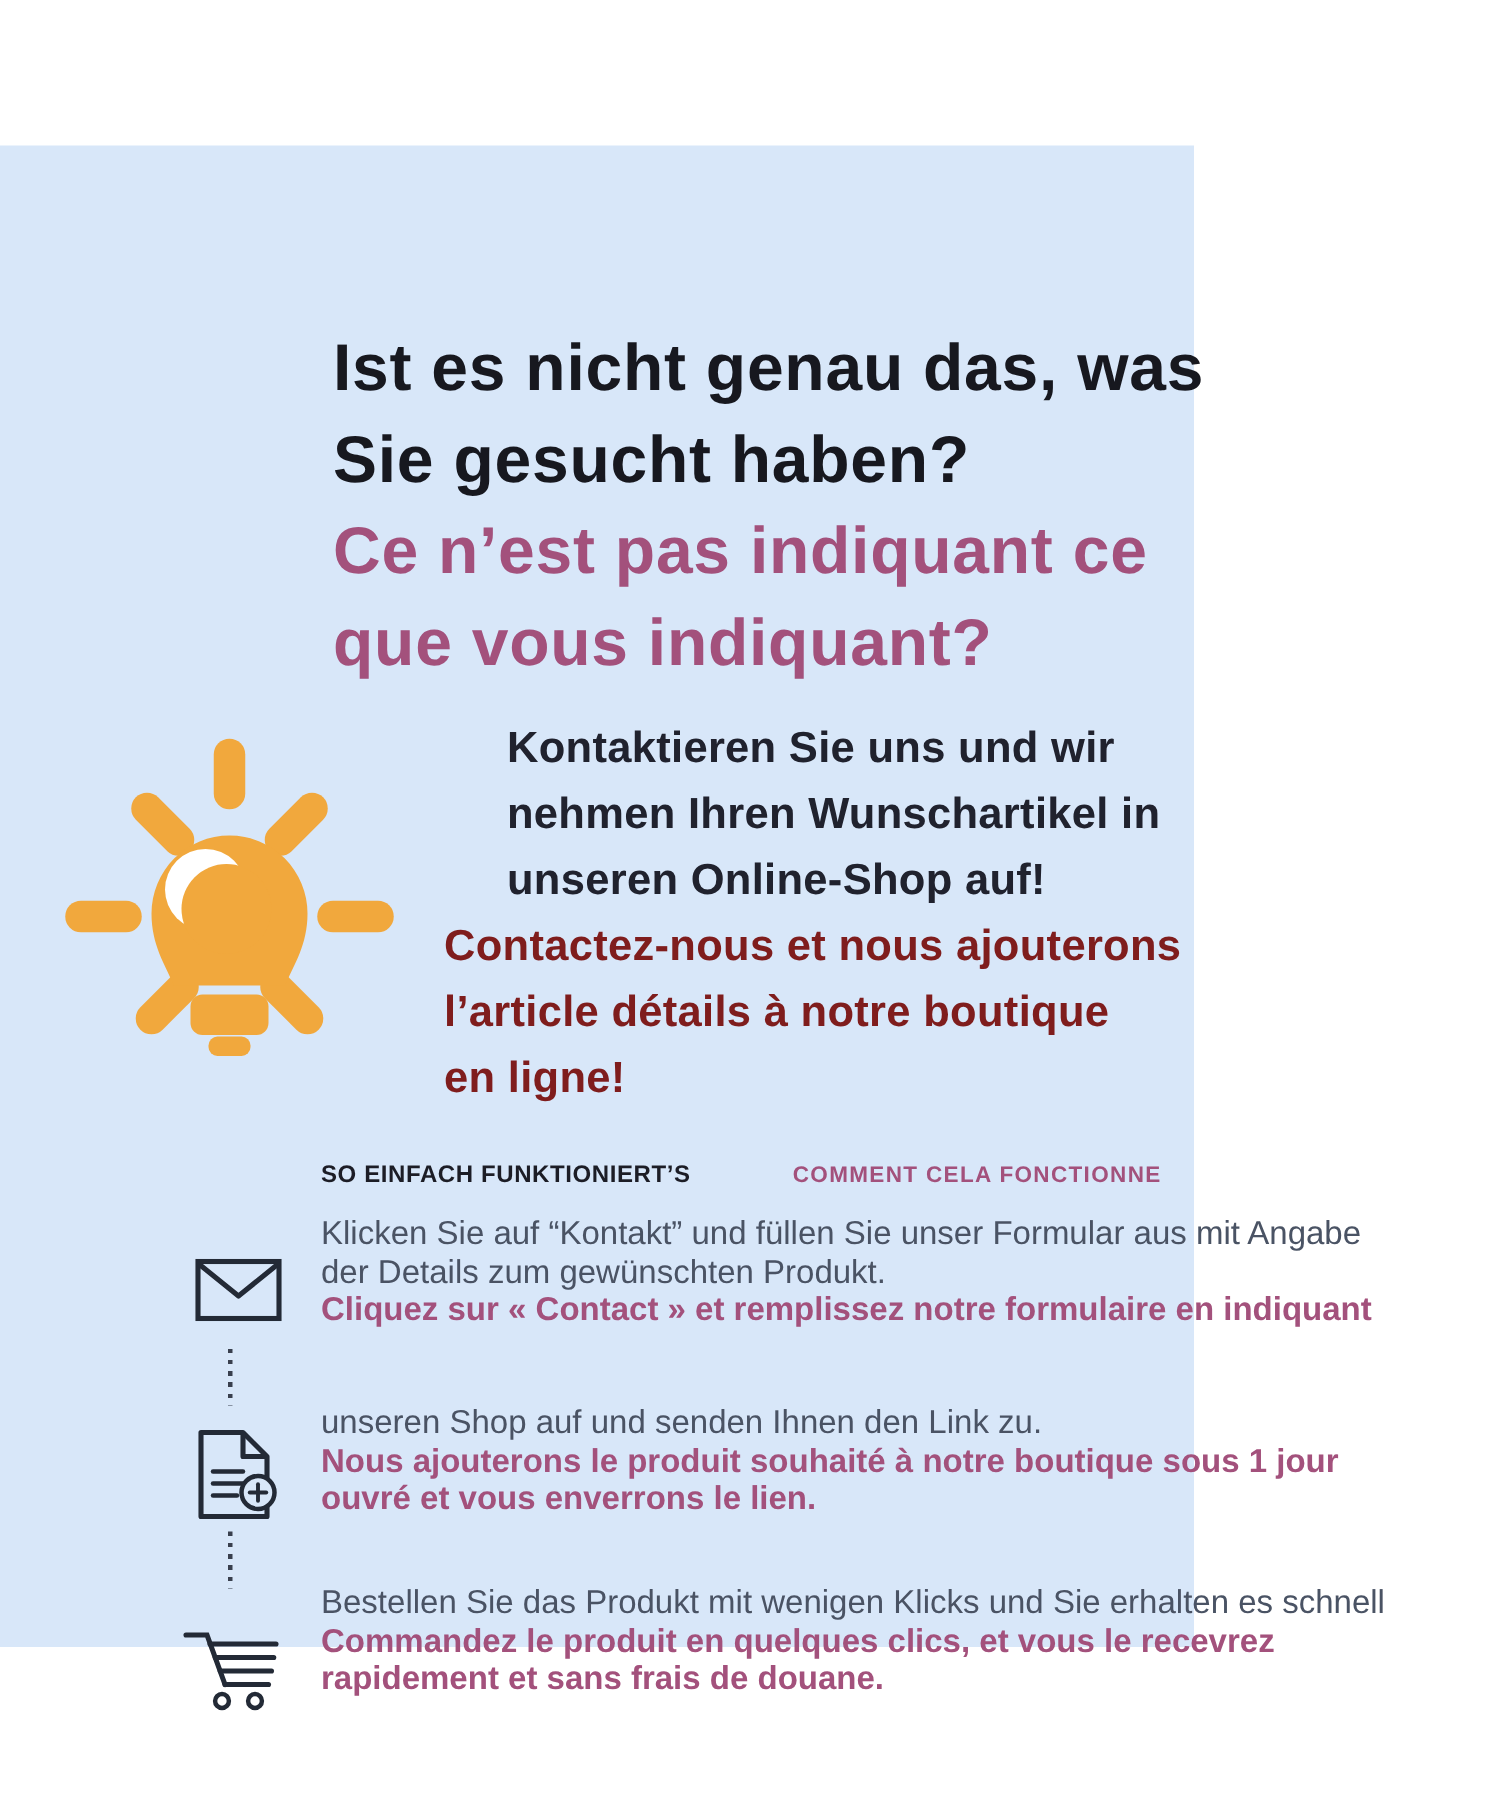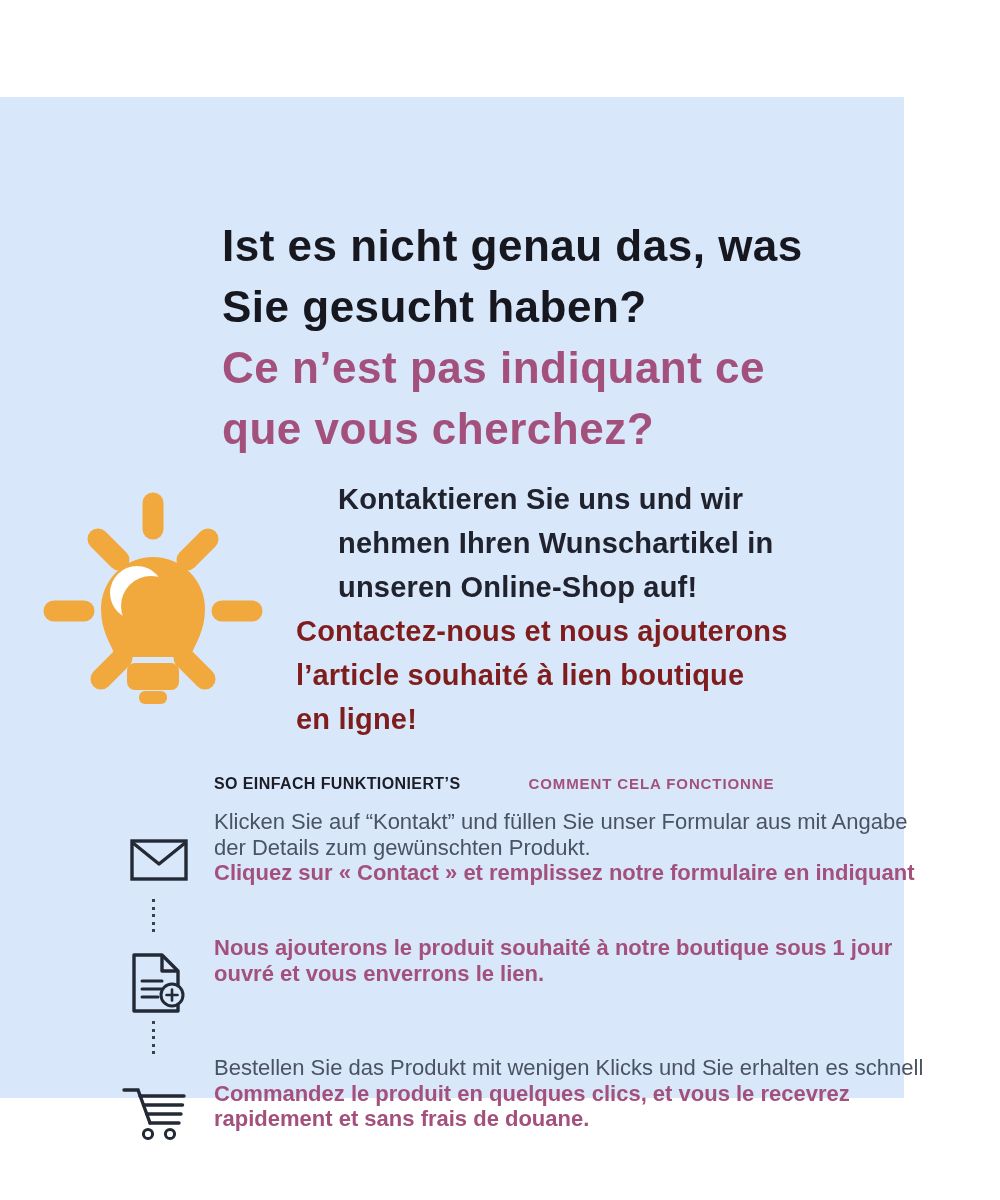--- a/index.html
+++ b/index.html
@@ -5,21 +5,21 @@
   html,body{margin:0;padding:0;}
   body{
     width:1000px;height:1200px;
     background:#ffffff;
     font-family:"Liberation Sans",sans-serif;
     position:relative;
     overflow:hidden;
   }
   .panel{
     position:absolute;left:0;top:97px;
-    width:904px;height:1001px;
+    width:796px;height:1001px;
     background:#d8e7f9;
   }
   
   .headline{
     position:absolute;left:222px;top:118px;
     font-weight:700;font-size:44px;line-height:61px;letter-spacing:0.5px;
     white-space:nowrap;
   }
   .headline .de{color:#17181f;}
   .headline .fr{color:#a3517c;}
@@ -67,21 +67,21 @@
 </style>
 </head>
 <body>
 
 <div class="panel">
 
   <div class="headline">
     <div class="de">Ist es nicht genau das, was</div>
     <div class="de">Sie gesucht haben?</div>
     <div class="fr">Ce n’est pas indiquant ce</div>
-    <div class="fr">que vous cherchez?</div>
+    <div class="fr">que vous indiquant?</div>
   </div>
 
   <div class="bulb">
     <svg width="230" height="235" viewBox="0 0 230 235">
       <g stroke="#f1a83d" stroke-width="21" stroke-linecap="round">
         <line x1="113" y1="14" x2="113" y2="40"></line>
         <line x1="58" y1="50" x2="79" y2="71"></line>
         <line x1="168" y1="50" x2="147" y2="71"></line>
         <line x1="14" y1="122" x2="44" y2="122"></line>
         <line x1="182" y1="122" x2="212" y2="122"></line>
@@ -94,21 +94,21 @@
       <rect x="87" y="174" width="52" height="27" rx="8" fill="#f1a83d"></rect>
       <rect x="99" y="202" width="28" height="13" rx="6" fill="#f1a83d"></rect>
     </svg>
   </div>
 
   <div class="intro">
     <div class="de">Kontaktieren Sie uns und wir</div>
     <div class="de">nehmen Ihren Wunschartikel in</div>
     <div class="de">unseren Online-Shop auf!</div>
     <div class="fr">Contactez-nous et nous ajouterons</div>
-    <div class="fr">l’article souhaité à lien boutique</div>
+    <div class="fr">l’article détails à notre boutique</div>
     <div class="fr">en ligne!</div>
   </div>
 
   <div class="how-heading">
     <span class="de">SO EINFACH FUNKTIONIERT’S</span>
     <span class="fr">COMMENT CELA FONCTIONNE</span>
   </div>
 
   <div class="icon envelope">
     <svg width="58" height="42" viewBox="0 0 58 42">
@@ -134,20 +134,21 @@
         <line x1="14" y1="44" x2="30" y2="44"></line>
       </g>
       <circle cx="44" cy="42" r="11" fill="#d8e7f9" stroke="#232a36" stroke-width="3"></circle>
       <g stroke="#232a36" stroke-width="2.6" stroke-linecap="round">
         <line x1="44" y1="36.5" x2="44" y2="47.5"></line>
         <line x1="38.5" y1="42" x2="49.5" y2="42"></line>
       </g>
     </svg>
   </div>
   <div class="step-text step2">
+    <div class="de">unseren Shop auf und senden Ihnen den Link zu.</div>
     <div class="fr">Nous ajouterons le produit souhaité à notre boutique sous 1 jour</div>
     <div class="fr">ouvré et vous enverrons le lien.</div>
   </div>
 
   <div class="dotline dot2"></div>
 
   <div class="icon cart">
     <svg width="70" height="58" viewBox="0 0 70 58">
       <g fill="none" stroke="#232a36" stroke-width="3.4" stroke-linecap="round">
         <path d="M4,7 H18 L30,40"></path>

